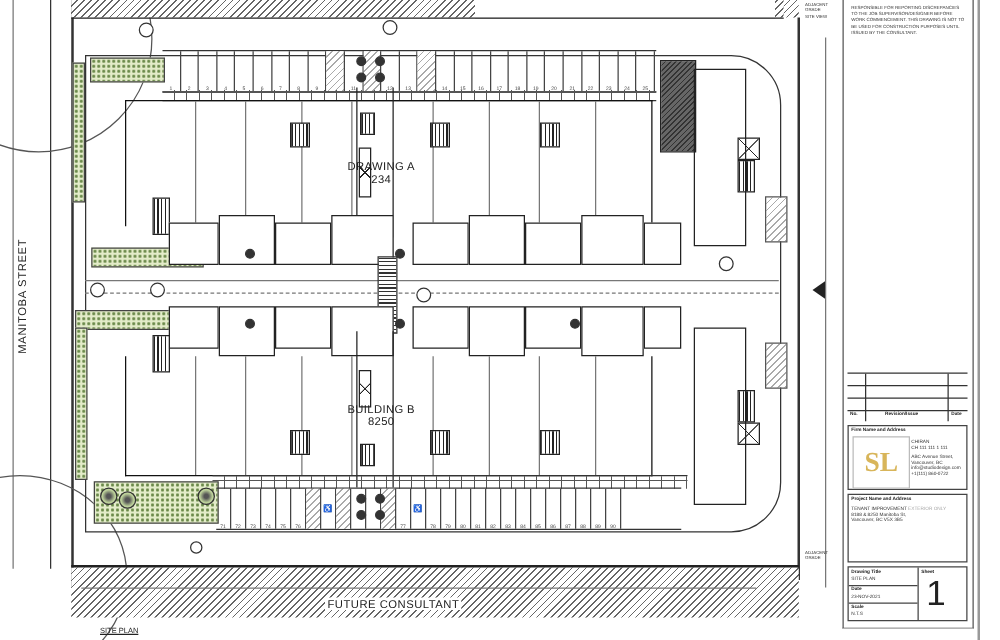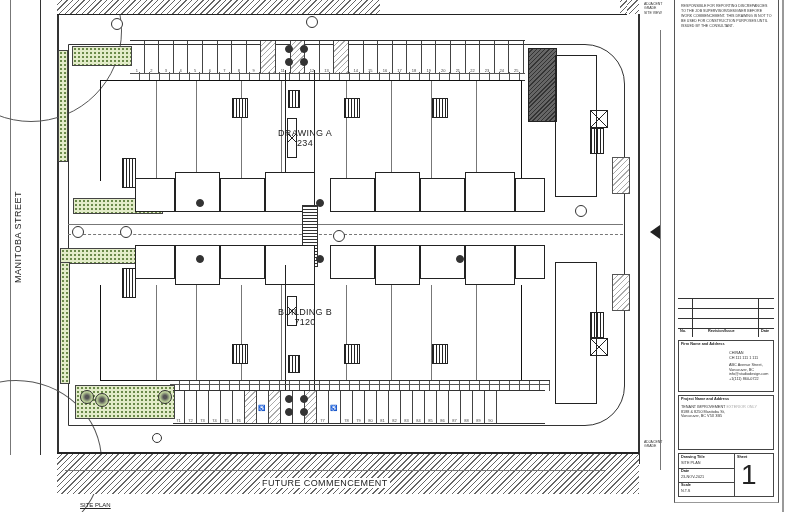--- a/index.html
+++ b/index.html
@@ -43,21 +43,21 @@
   <div class="abs" style="left:-70px;top:380px;width:170px;height:160px;border:1px solid #555;border-radius:50%;"></div>
 
   <div class="abs hatch" style="left:57px;top:0;width:570px;height:14px;border-bottom:1.5px solid #222;"></div>
   <div class="abs" style="left:380px;top:0;width:240px;height:14px;background:#fff;border-bottom:1.5px solid #222;"></div>
   <div class="abs hatch" style="left:627px;top:0;width:12px;height:14px;"></div>
 
   <div class="abs line" style="left:638px;top:14px;width:1.5px;height:450px;"></div>
   <div class="abs thin" style="left:660px;top:30px;width:1px;height:440px;"></div>
 
   <div class="abs hatch" style="left:57px;top:452px;width:582px;height:40px;border-top:2px solid #222;"></div>
-  <div class="abs" style="left:260px;top:478px;background:#fff;padding:0 2px;font-size:9px;letter-spacing:.4px;">FUTURE COMMENCEMENT</div>
+  <div class="abs" style="left:260px;top:478px;background:#fff;padding:0 2px;font-size:9px;letter-spacing:.4px;">FUTURE CONSULTANT</div>
   <div class="abs thin" style="left:65px;top:470px;width:540px;height:1px;"></div>
 
   <div class="abs" style="left:80px;top:502px;font-size:6px;text-decoration:underline;">SITE PLAN</div>
 
   <div class="abs street-label" style="left:-32px;top:232px;transform:rotate(-90deg);transform-origin:center;width:100px;text-align:center;">MANITOBA STREET</div>
 
   <div class="abs" style="left:68px;top:44px;width:555px;height:380px;border:1px solid #333;border-radius:0 40px 40px 0;"></div>
 
   <div class="abs" style="left:130px;top:40px;width:395px;height:32px;border-top:1px solid #333;border-bottom:1px solid #333;">
     <div class="stall-row" style="height:100%;">
@@ -182,23 +182,23 @@
   <div class="abs stair" style="left:232px;top:344px;width:16px;height:20px;"></div>
   <div class="abs stair" style="left:344px;top:344px;width:16px;height:20px;"></div>
   <div class="abs stair" style="left:432px;top:344px;width:16px;height:20px;"></div>
   <div class="abs stair" style="left:122px;top:268px;width:14px;height:30px;"></div>
   <div class="abs stair" style="left:590px;top:312px;width:14px;height:26px;"></div>
 
   <div class="abs" style="left:285px;top:265px;width:28px;height:125px;border-left:1px solid #222;border-right:1px solid #222;"></div>
   <div class="abs elev" style="left:287px;top:296px;width:10px;height:30px;"></div>
   <div class="abs stair" style="left:288px;top:355px;width:12px;height:18px;"></div>
 
-  <div class="abs bldg-label" style="left:270px;top:307px;width:70px;">
+  <div class="abs bldg-label" style="left:270px;top:322px;width:70px;">
     <div>BUILDING B</div>
-    <div>7120</div>
+    <div>8250</div>
   </div>
 
   <div class="abs" style="left:555px;top:55px;width:40px;height:140px;border:1px solid #222;"></div>
   <div class="abs elev" style="left:590px;top:110px;width:18px;height:18px;"></div>
   <div class="abs" style="left:555px;top:262px;width:40px;height:140px;border:1px solid #222;"></div>
   <div class="abs elev" style="left:590px;top:338px;width:18px;height:18px;"></div>
   <div class="abs hatch-light" style="left:612px;top:157px;width:16px;height:35px;border:1px solid #555;"></div>
   <div class="abs hatch-light" style="left:612px;top:274px;width:16px;height:35px;border:1px solid #555;"></div>
   <div class="abs circle-tag" style="left:575px;top:205px;width:12px;height:12px;"></div>
 
@@ -265,20 +265,23 @@
     <div style="height:9px;border-bottom:1px solid #333;"></div>
     <div class="abs" style="left:14px;top:0;width:1px;height:38px;background:#333;"></div>
     <div class="abs" style="left:80px;top:0;width:1px;height:38px;background:#333;"></div>
     <div class="abs tb-head" style="left:2px;top:30px;">No.</div>
     <div class="abs tb-head" style="left:30px;top:30px;">Revision/Issue</div>
     <div class="abs tb-head" style="left:83px;top:30px;">Date</div>
   </div>
 
   <div class="abs tb" style="left:3px;top:340px;width:96px;height:52px;">
     <div class="abs tb-head" style="left:2px;top:1px;">Firm Name and Address</div>
+    <div class="abs" style="left:3px;top:8px;width:44px;height:40px;border:1px solid #bbb;background:#fff;display:flex;align-items:center;justify-content:center;">
+      <span style="font-family:'Liberation Serif',serif;font-size:22px;color:#d8b55a;font-weight:bold;">SL</span>
+    </div>
     <div class="abs tb-text" style="left:50px;top:10px;width:45px;">
       <div>CHIRAN</div>
       <div>CH 111 111 1 111</div>
       <div style="height:3px;"></div>
       <div>ABC Avenue Street,</div>
       <div>Vancouver, BC</div>
       <div>info@studiodesign.com</div>
       <div>+1(111) 860-0722</div>
     </div>
   </div>

